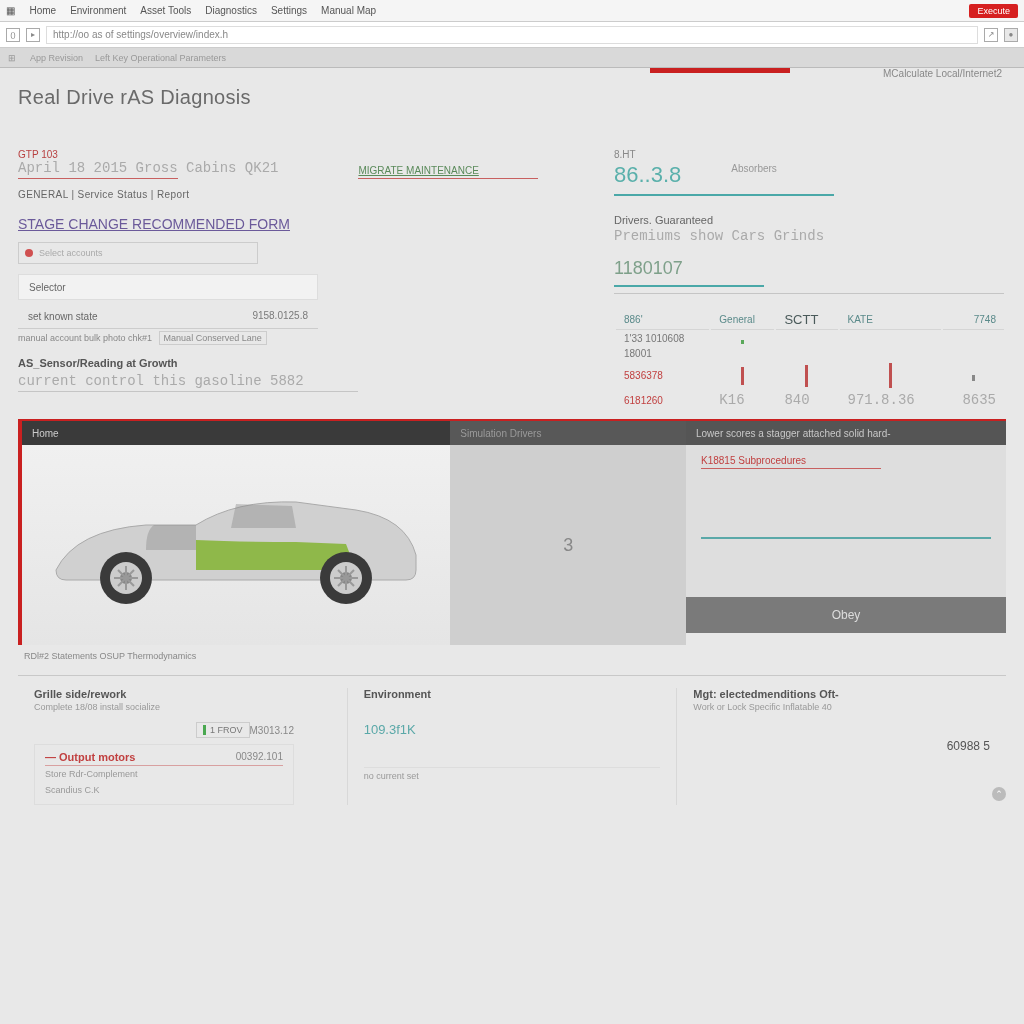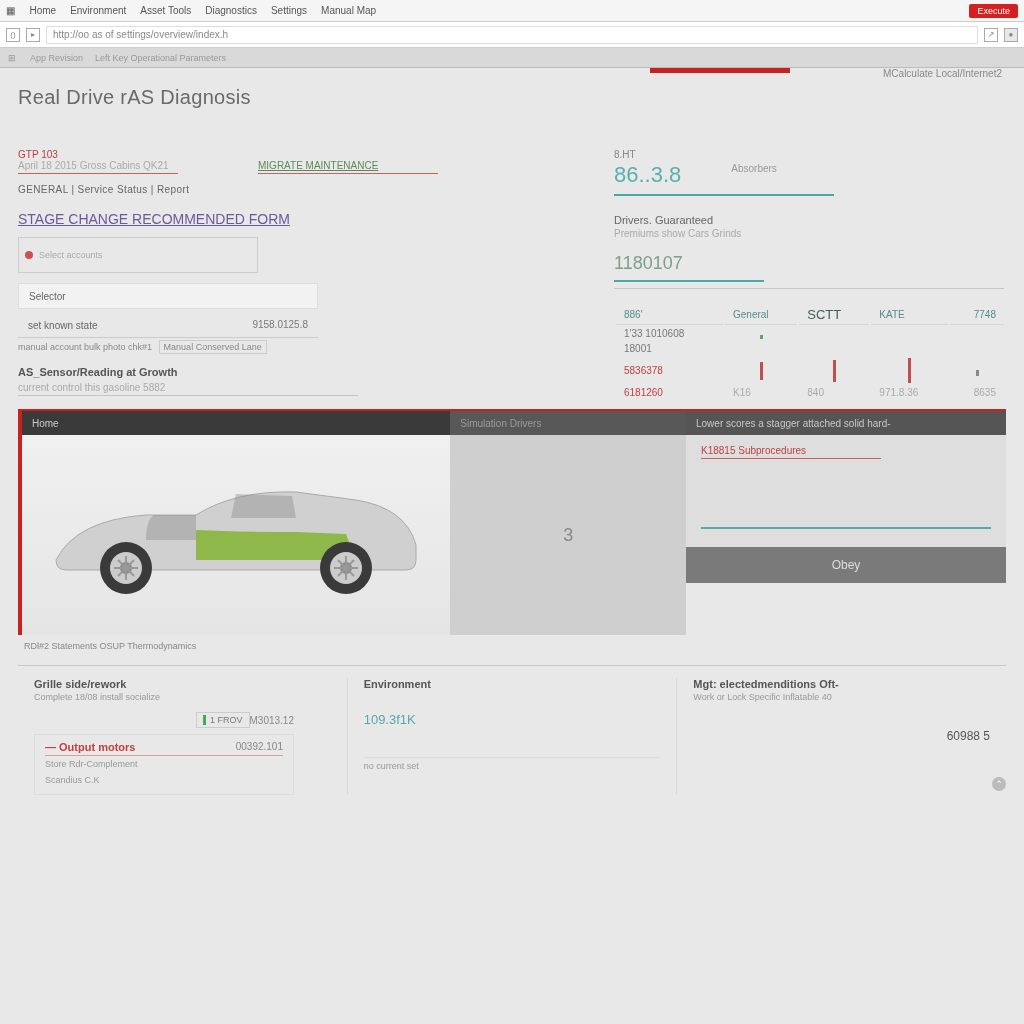--- a/index.html
+++ b/index.html
@@ -16,26 +16,26 @@
 .page-title { font-size: 20px; color: #6a6a6a; font-weight: 500; margin-bottom: 40px; letter-spacing: 0.3px; }
 .top-right-link { position: absolute; top: 0; right: 22px; font-size: 10px; color: #888; }
 .row { display: flex; gap: 16px; }
 .left-col { width: 560px; }
 .right-col { flex: 1; padding-left: 20px; }
 .section-label { font-size: 10px; color: #888; margin-bottom: 2px; }
 .big-val { font-size: 22px; color: #5ab0ab; font-weight: 500; display: inline-block; }
 .sub-label { font-size: 10px; color: #999; margin-left: 4px; }
 .teal-line { height: 2px; background: #4aa8a8; width: 220px; margin: 6px 0 18px 0; }
 .gray-line { height: 1px; background: #c5c5c5; }
-.faint { color: #aaa; font-size: 10px; }
+.faint { color: #aaa; font-size: 14px; font-family: Liberation Mono, monospace; }
 .red-link { color: #b84040; font-size: 10px; }
 .green-link { color: #5a8a5a; font-size: 10px; }
 .breadcrumb-small { font-size: 10px; color: #666; margin: 10px 0; letter-spacing: 0.4px; }
 .link-style { color: #6b5a9a; text-decoration: underline; font-size: 14px; display: inline-block; margin: 6px 0 10px 0; }
-.browse-box { border: 1px solid #ccc; width: 240px; height: 36px; display: flex; align-items: center; padding: 0 6px; font-size: 9px; color: #aaa; margin-bottom: 10px; }
+.browse-box { border: 1px solid #ccc; width: 240px; height: 22px; display: flex; align-items: center; padding: 0 6px; font-size: 9px; color: #aaa; margin-bottom: 10px; }
 .browse-box .dot { width: 8px; height: 8px; border-radius: 50%; background: #d05050; margin-right: 6px; }
 .data-block { background: #f2f2f2; border: 1px solid #ddd; width: 300px; padding: 6px 10px; margin-bottom: 4px; }
 .data-block .k { font-size: 10px; color: #666; }
 .data-block .v { font-size: 10px; color: #7a7a7a; float: right; }
 .long-line { font-size: 9px; color: #888; margin: 4px 0 14px 0; }
 .long-line .grp { border: 1px solid #ccc; padding: 1px 4px; margin-left: 4px; }
 .sec-head { font-size: 11px; color: #555; font-weight: 600; margin: 12px 0 4px 0; }
 .stat-table { width: 100%; font-size: 10px; color: #777; margin-top: 4px; }
 .stat-table th { color: #5a8a8a; font-weight: 500; text-align: left; padding: 2px 8px; border-bottom: 1px solid #d5d5d5; }
 .stat-table td { padding: 1px 8px; }
@@ -47,21 +47,21 @@
 .panel { position: relative; }
 .panel-header { background: #3a3a3a; color: #ccc; font-size: 10px; height: 24px; display: flex; align-items: center; padding: 0 10px; }
 .panel1 { width: 440px; border-left: 4px solid #c92020; }
 .panel1 .body { background: linear-gradient(#f0f0f0, #e5e5e5); height: 200px; display: flex; align-items: center; justify-content: center; }
 .car-svg { width: 400px; height: 150px; }
 .panel2 { width: 240px; background: #cfcfcf; }
 .panel2 .body { height: 200px; display: flex; align-items: center; justify-content: center; color: #888; font-size: 18px; }
 .panel2 .panel-header { background: #585858; color: #9a9a9a; }
 .panel3 { flex: 1; }
 .panel3 .panel-header { background: #555; color: #c8c8c8; }
-.panel3 .body { background: #dedede; height: 112px; padding: 10px 15px; }
+.panel3 .body { background: #dedede; height: 152px; padding: 10px 15px; }
 .panel3 .red-t { color: #c14040; font-size: 10px; }
 .panel3 .red-under { height: 1px; background: #c86060; width: 180px; margin: 2px 0 18px 0; }
 .panel3 .teal-under { height: 2px; background: #5aa8a8; width: 290px; }
 .panel3 .footer-btn { background: #7a7a7a; color: #ddd; height: 36px; display: flex; align-items: center; justify-content: center; font-size: 12px; }
 .caption { font-size: 9px; color: #888; margin: 6px 0 14px 6px; }
 .bottom-cards { display: flex; gap: 0; border-top: 1px solid #c8c8c8; padding-top: 12px; }
 .card { flex: 1; padding: 0 16px; }
 .card + .card { border-left: 1px solid #d8d8d8; }
 .card h4 { font-size: 11px; color: #555; font-weight: 600; margin-bottom: 2px; }
 .card .sub { font-size: 9px; color: #999; margin-bottom: 10px; }

